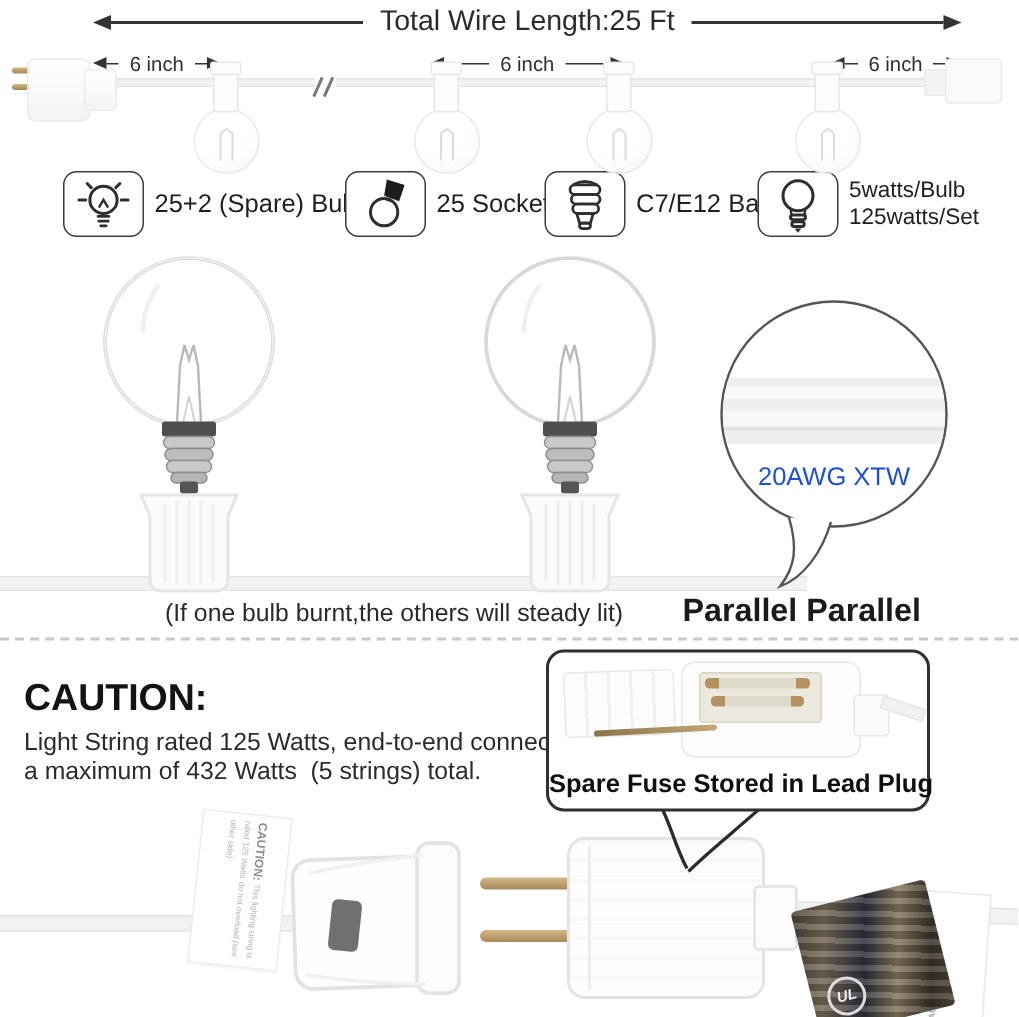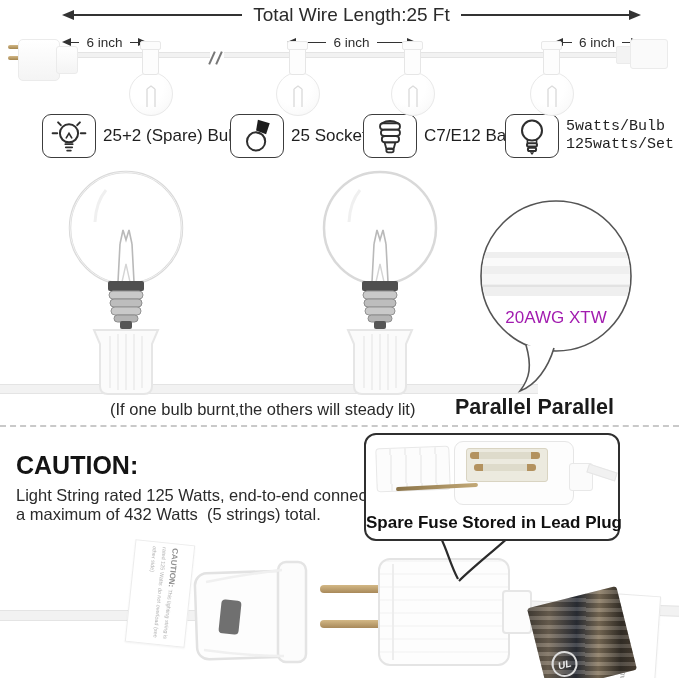--- a/index.html
+++ b/index.html
@@ -31,21 +31,21 @@
 
   
   .feat{position:absolute;top:113px;height:46px;display:flex;align-items:center;gap:7px;}
   .featbox{width:52px;height:42px;border:1.8px solid #3c3c3c;border-radius:9px;background:#fff;
            display:flex;align-items:center;justify-content:center;flex:none;}
   .featlabel{font-size:17px;color:#1f1f1f;white-space:nowrap;}
   .featlabel.small{font-size:15px;line-height:18px;}
 
   
   .balloon-label{position:absolute;left:476px;top:308px;width:160px;text-align:center;
-                 font-size:17px;color:#a21caf;z-index:6;}
+                 font-size:17px;color:#1d4ed8;z-index:6;}
   .note{position:absolute;left:75px;top:400px;font-size:16.5px;color:#2a2a2a;white-space:pre;margin-left:35px;}
   .circuit-title{position:absolute;left:455px;top:395px;font-size:21.5px;font-weight:bold;color:#1b1b1b;white-space:nowrap;}
   .divider{position:absolute;left:0;top:425px;width:679px;border-top:2px dashed #c9c9c9;}
 
   
   .caut-h{position:absolute;left:16px;top:451px;font-size:25px;font-weight:bold;color:#141414;}
   .caut-line{position:absolute;left:16px;font-size:16.5px;color:#2b2b2b;white-space:pre;}
 
   
   .fusebox{position:absolute;left:364px;top:433px;width:252px;height:104px;background:#fff;
@@ -190,21 +190,21 @@
         <rect x="13" y="8" width="22" height="7" rx="3.5"></rect>
         <rect x="14" y="15" width="21" height="7" rx="3.5"></rect>
         <rect x="15" y="22" width="19" height="7" rx="3.5"></rect>
         <path d="M18 29 L30 29 L28 36 L20 36 Z"></path>
         <rect x="20" y="36" width="8" height="4" rx="2"></rect>
       </svg>
     </div>
     <div class="featlabel">C7/E12 Base</div>
   </div>
 
-  <div class="feat" style="left:505px;font-family:Liberation Mono, monospace;">
+  <div class="feat" style="left:505px;">
     <div class="featbox">
       <svg width="44" height="40" viewBox="0 0 48 44" fill="none" stroke="#2e2e2e" stroke-width="2.2">
         <circle cx="24" cy="16" r="11"></circle>
         <path d="M19 26 V30 M29 26 V30" stroke-width="1.8"></path>
         <rect x="18.5" y="30" width="11" height="3.5" rx="1.7"></rect>
         <rect x="19.5" y="35" width="9" height="3.5" rx="1.7"></rect>
         <path d="M21.5 40 H26.5 L24 43 Z" fill="#2e2e2e" stroke="none"></path>
       </svg>
     </div>
     <div class="featlabel small">

